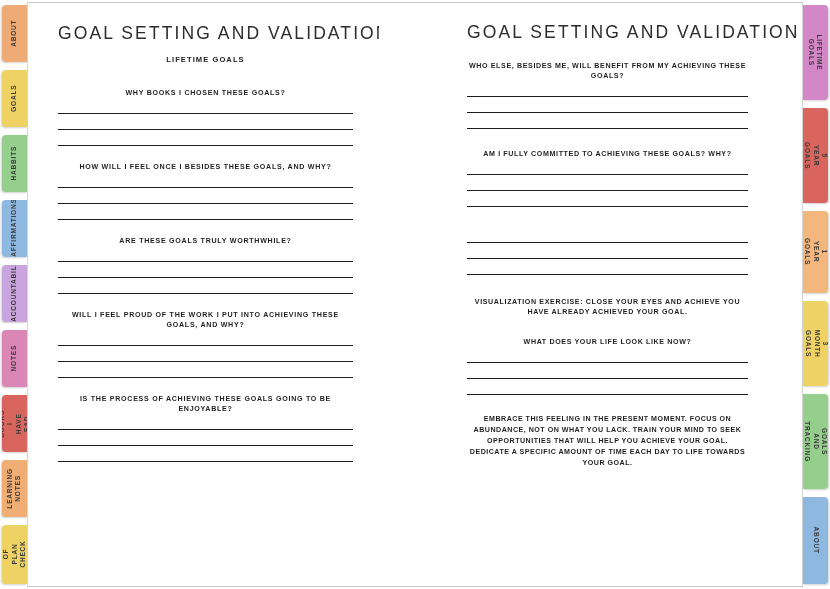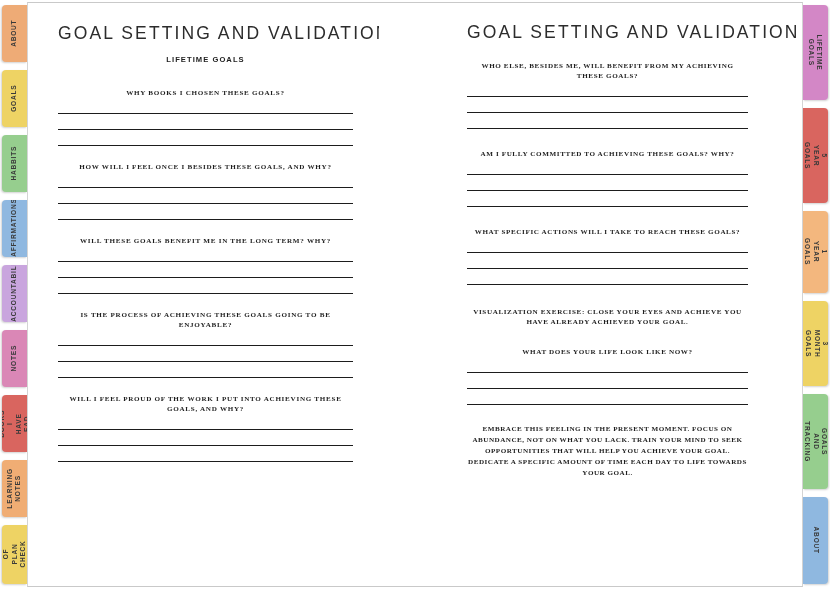--- a/index.html
+++ b/index.html
@@ -105,21 +105,21 @@
 
   .page-subtitle {
     text-align: center;
     font-size: 7.6px;
     font-weight: 700;
     letter-spacing: 1.05px;
     color: #222;
     margin: 11px 0 0 0;
   }
 
-  .qblock { margin-top: 0; font-family: Liberation Serif, serif; }
+  .qblock { margin-top: 0; }
 
   .question {
     text-align: center;
     font-size: 7.1px;
     font-weight: 700;
     letter-spacing: 0.72px;
     color: #1f1f1f;
     line-height: 10px;
     margin: 0;
   }
@@ -202,39 +202,39 @@
             <div style="height: 16px;"></div>
             <div class="question">HOW WILL I FEEL ONCE I BESIDES THESE GOALS, AND WHY?</div>
             <div class="rules">
               <div class="rule"></div>
               <div class="rule"></div>
               <div class="rule"></div>
             </div>
           </div>
           <div class="qblock">
             <div style="height: 16px;"></div>
-            <div class="question">WILL THESE GOALS BENEFIT ME IN THE LONG TERM? WHY?</div>
+            <div class="question">ARE THESE GOALS TRULY WORTHWHILE?</div>
+            <div class="rules">
+              <div class="rule"></div>
+              <div class="rule"></div>
+              <div class="rule"></div>
+            </div>
+          </div>
+          <div class="qblock">
+            <div style="height: 16px;"></div>
+            <div class="question">WILL I FEEL PROUD OF THE WORK I PUT INTO ACHIEVING THESE GOALS, AND WHY?</div>
             <div class="rules">
               <div class="rule"></div>
               <div class="rule"></div>
               <div class="rule"></div>
             </div>
           </div>
           <div class="qblock">
             <div style="height: 16px;"></div>
             <div class="question">IS THE PROCESS OF ACHIEVING THESE GOALS GOING TO BE ENJOYABLE?</div>
-            <div class="rules">
-              <div class="rule"></div>
-              <div class="rule"></div>
-              <div class="rule"></div>
-            </div>
-          </div>
-          <div class="qblock">
-            <div style="height: 16px;"></div>
-            <div class="question">WILL I FEEL PROUD OF THE WORK I PUT INTO ACHIEVING THESE GOALS, AND WHY?</div>
             <div class="rules">
               <div class="rule"></div>
               <div class="rule"></div>
               <div class="rule"></div>
             </div>
           </div>
         </div>
     </div>
   </div>
 
@@ -255,21 +255,20 @@
             <div style="height: 20px;"></div>
             <div class="question">AM I FULLY COMMITTED TO ACHIEVING THESE GOALS? WHY?</div>
             <div class="rules">
               <div class="rule"></div>
               <div class="rule"></div>
               <div class="rule"></div>
             </div>
           </div>
           <div class="qblock">
             <div style="height: 20px;"></div>
-            <div class="question">WHAT SPECIFIC ACTIONS WILL I TAKE TO REACH THESE GOALS?</div>
             <div class="rules">
               <div class="rule"></div>
               <div class="rule"></div>
               <div class="rule"></div>
             </div>
           </div>
           <div class="qblock">
             <div style="height: 22px;"></div>
             <div class="question">VISUALIZATION EXERCISE: CLOSE YOUR EYES AND ACHIEVE YOU HAVE ALREADY ACHIEVED YOUR GOAL.</div>
           </div>

